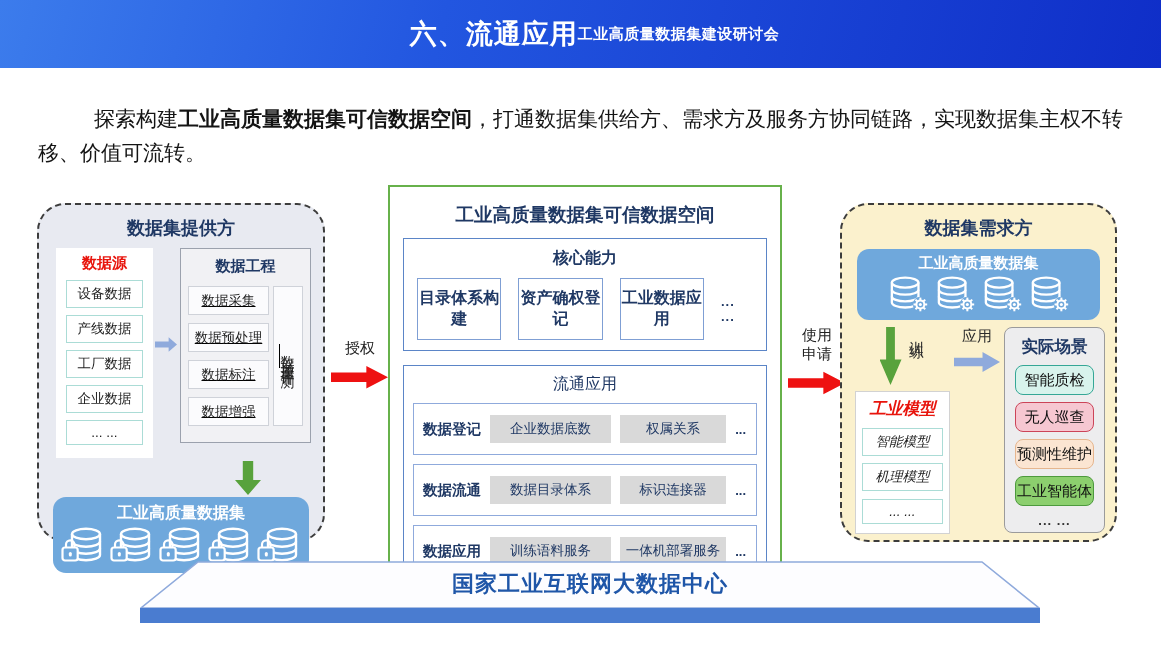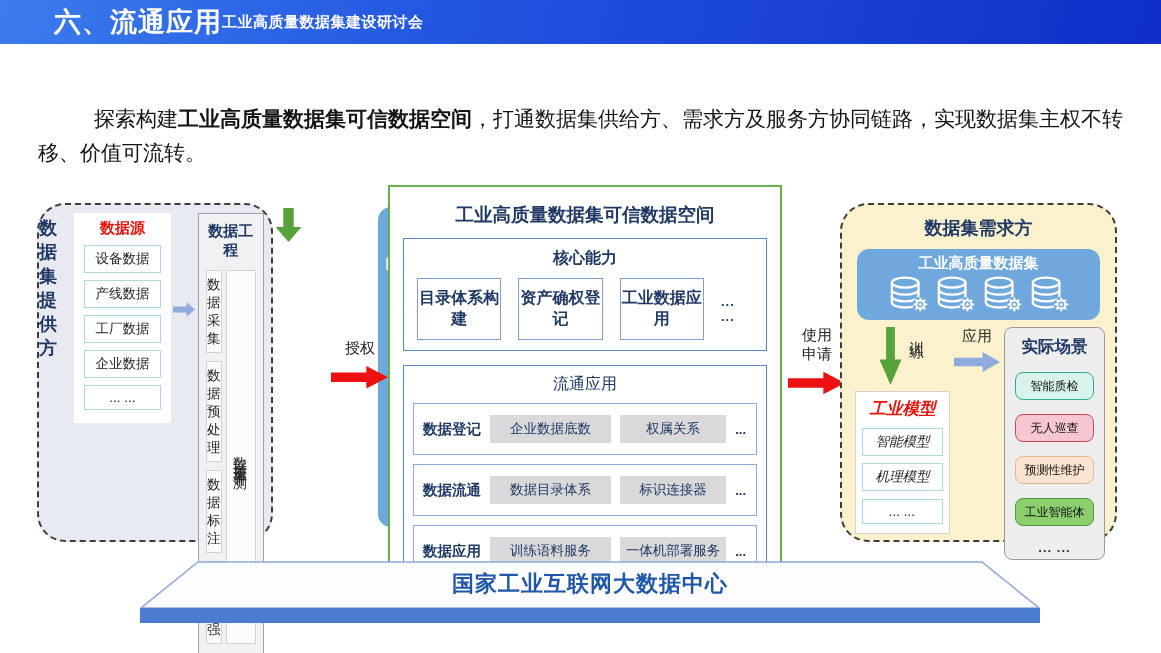--- a/index.html
+++ b/index.html
@@ -1,47 +1,47 @@
 <!DOCTYPE html>
 <html><head>
 <meta charset="utf-8">
 <style>
   * { margin:0; padding:0; box-sizing:border-box; }
   body { background:#ffffff; font-family:"Liberation Sans", sans-serif; }
   .slide { position:relative; width:1161px; height:653px; background:#ffffff; overflow:hidden; }
 
   
-  .header { position:absolute; left:0; top:0; width:100%; height:44px;
+  .header { position:absolute; left:0; top:0; width:100%; height:68px;
     background:linear-gradient(105deg,#3c7cec 0%,#2256e0 38%,#0f2ec8 100%);
-    display:flex; align-items:center; justify-content:flex-start; padding:0 26px 0 54px; }
+    display:flex; align-items:center; justify-content:center; padding:0 26px 0 54px; }
   .header-title { color:#fff; font-size:27px; font-weight:bold; letter-spacing:1px; }
   .header-right { color:#fff; font-size:15px; font-weight:bold; letter-spacing:.5px; }
 
   
   .intro { position:absolute; left:38px; top:102px; width:1090px; font-size:21px;
     line-height:1.62; color:#141414; text-indent:56px; }
   .intro b { font-weight:bold; }
   .dashed-panel { position:absolute; border:2px dashed #3c3c3c; border-radius:28px; }
   .panel-title { text-align:center; font-size:18px; font-weight:bold; color:#1f3864; margin-top:11px; }
 
   .arrow-right { clip-path:polygon(0 32%,62% 32%,62% 8%,100% 50%,62% 92%,62% 68%,0 68%); }
   .arrow-down  { clip-path:polygon(30% 0,70% 0,70% 56%,100% 56%,50% 100%,0 56%,30% 56%); }
 
   
-  .provider { left:37px; top:203px; width:236px; height:339px; background:#e8eaf1;
-    display:flex; flex-direction:row; }
+  .provider { left:37px; top:203px; width:288px; height:339px; background:#e8eaf1;
+    display:flex; flex-direction:column; }
   .provider-cols { display:flex; align-items:flex-start; padding:8px 12px 0 17px; }
   .source-col { width:97px; background:#fff; padding:2px 5px 6px; }
   .source-title { text-align:center; color:#e8140c; font-weight:bold; font-size:15px; margin:4px 0 2px; }
   .tealchip { display:block; border:1px solid #abdcd6; background:#fff; color:#1d1d1d;
     font-size:13.5px; text-align:center; padding:4px 0; margin:7px 5px; }
   .mini-arrow { width:22px; height:17px; background:#8faadc; margin:88px 3px 0 2px; flex:none; }
   .eng-box { flex:1; background:#f1f1f4; border:1px solid #9ba1ad; padding:6px 7px 8px; }
   .eng-title { text-align:center; font-size:15px; font-weight:bold; color:#1f3864; margin:2px 0 2px; }
-  .eng-row { display:flex; gap:4px; }
+  .eng-row { display:flex; gap:4px;text-decoration:underline; }
   .eng-chips { flex:1; }
   .graychip { display:block; border:1px solid #cfd2d9; background:#fbfbfd; color:#1d1d1d;
     font-size:13.5px; text-align:center; padding:4.5px 0; margin:8px 0; }
   .eng-side { width:30px; border:1px solid #cfd2d9; background:#fbfbfd; color:#1d1d1d;
     writing-mode:vertical-rl; text-orientation:upright; font-size:14px; letter-spacing:4px;
     display:flex; align-items:center; justify-content:center; padding:6px 0; margin:8px 0; }
   .provider-green-row { display:flex; justify-content:flex-end; padding-right:62px; margin-top:3px; }
   .green-arrow-sm { width:26px; height:34px; background:#58a23c; }
   .dataset-box { margin:2px 14px 13px; background:#6fa8dc; border-radius:13px; padding:6px 8px 7px; }
   .dataset-title { text-align:center; color:#fff; font-weight:bold; font-size:16px; margin-bottom:2px; }
@@ -89,21 +89,21 @@
   .model-box { background:#fff; border:1px solid #d2d2d2; width:95px; padding:3px 6px 2px;font-style:italic; }
   .model-title { text-align:center; color:#e8140c; font-weight:bold; font-size:16.5px; margin:3px 0 0; }
   .model-box .tealchip { margin:7.5px 0; }
   .mid-col { width:50px; display:flex; flex-direction:column; align-items:center; }
   .apply-label { font-size:15px; color:#2b2b2b; margin-bottom:4px; }
   .blue-arrow { width:46px; height:24px; background:#8faadc; }
   .scenes-box { flex:1; background:#ededee; border:1px solid #9b9b9b; border-radius:8px;
     padding:6px 10px 4px; margin-left:2px; }
   .scenes-title { text-align:center; font-size:16.5px; font-weight:bold; color:#1f3864; margin:2px 0 3px; }
   .scene-chip { border:1.6px solid; border-radius:8px; background:#fff; text-align:center;
-    font-size:12px; color:#101010; padding:4.5px 0; margin:14px 0; }
+    font-size:15px; color:#101010; padding:4.5px 0; margin:7px 0; }
   .scenes-more { text-align:center; font-size:13px; font-weight:bold; color:#333; letter-spacing:1px; margin-top:2px; }
 
   
   .platform { position:absolute; left:140px; top:561px; width:900px; height:63px; }
   .platform svg { position:absolute; left:0; top:0; }
   .platform-label { position:absolute; left:0; top:8px; width:100%; text-align:center;
     font-size:22px; font-weight:bold; color:#1f56a8; letter-spacing:1px; }
 </style>
 </head>
 <body>

